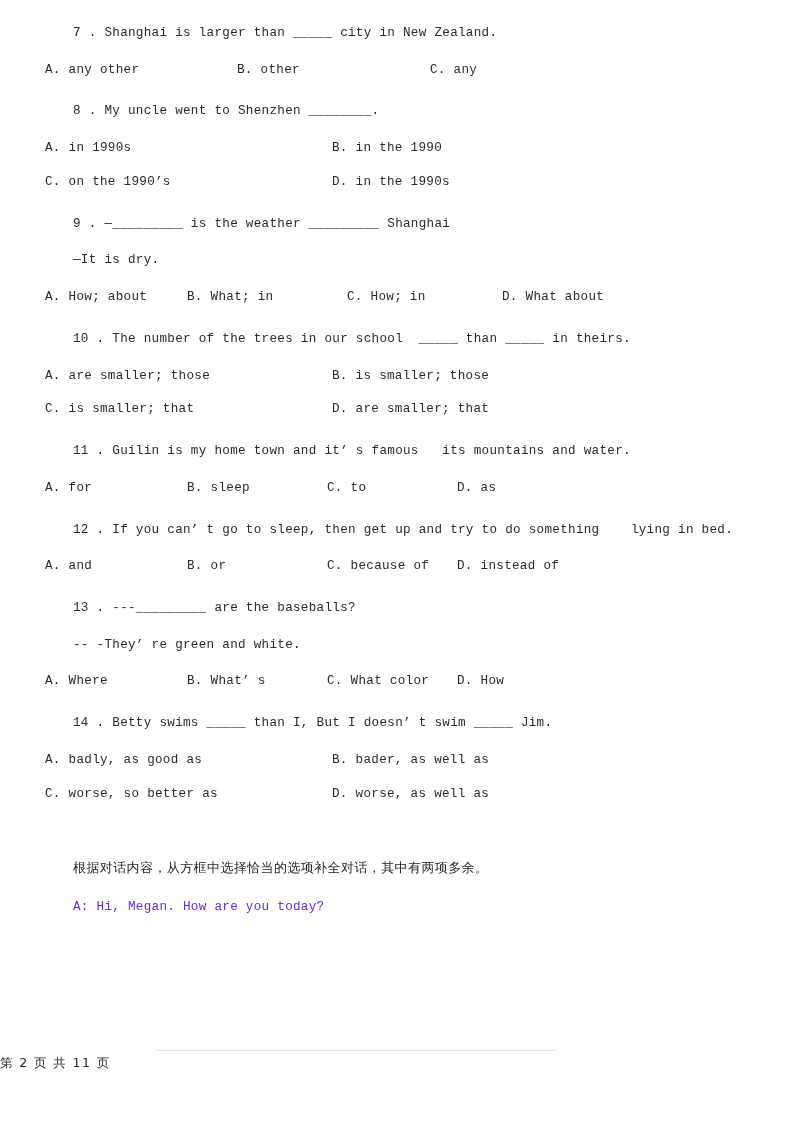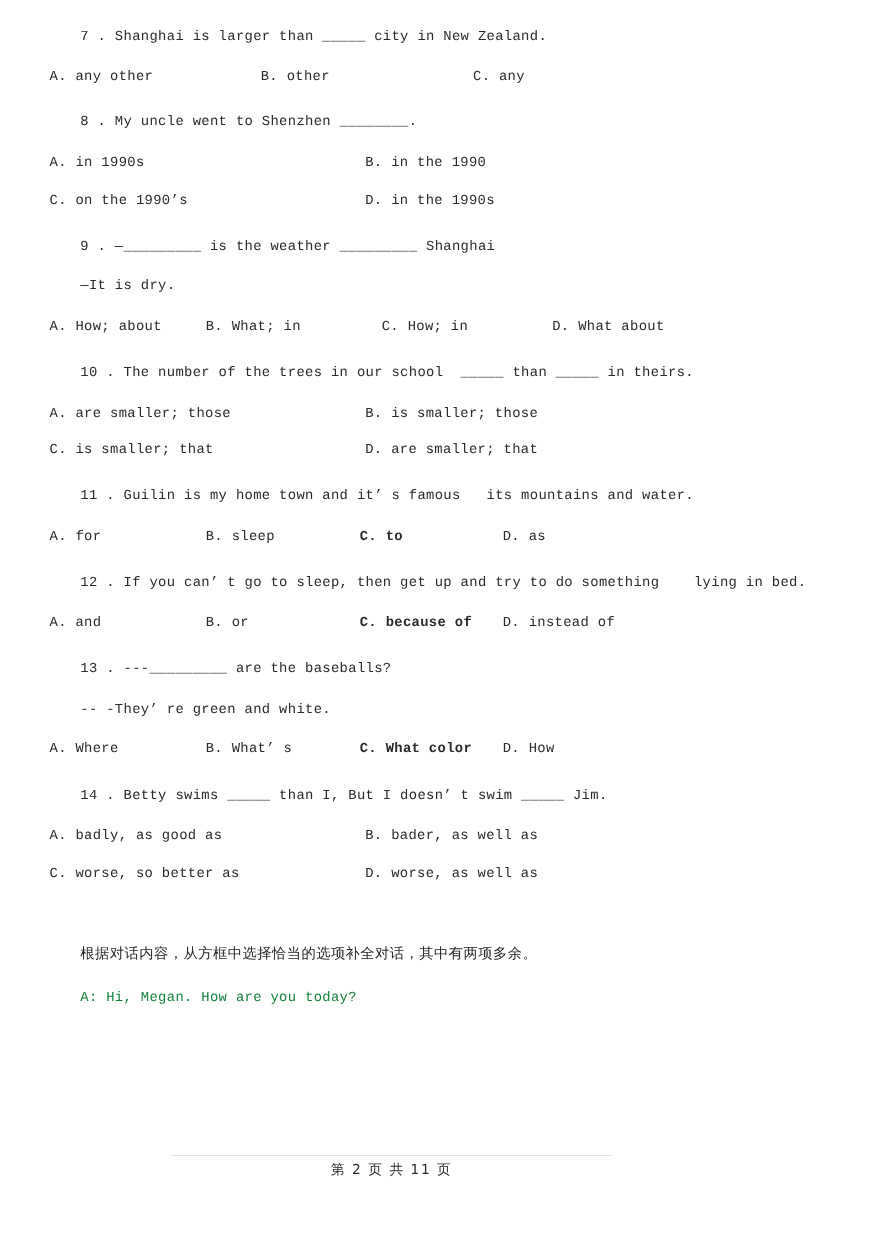--- a/index.html
+++ b/index.html
@@ -31,21 +31,21 @@
     line-height: 1.25;
     color: #2a2a2a;
     letter-spacing: 0.3px;
     white-space: pre;
     padding-left: 28px;
   }
   .dialog-line {
     font-family: "Liberation Mono", "DejaVu Sans Mono", monospace;
     font-size: 12.6px;
     line-height: 1.25;
-    color: #15803d;
+    color: #6d28d9;
     letter-spacing: 0.3px;
     white-space: pre;
     padding-left: 28px;
   }
   .opt-row {
     display: flex;
     font-family: "Liberation Mono", "DejaVu Sans Mono", monospace;
     font-size: 12.6px;
     line-height: 1.25;
     color: #2a2a2a;
@@ -62,21 +62,21 @@
   .cols-3 .opt:nth-child(2) { width: 193px; }
 
   .cols-2 .opt:nth-child(1) { width: 287px; }
 
   .cols-4a .opt:nth-child(1) { width: 142px; }
   .cols-4a .opt:nth-child(2) { width: 140px; }
   .cols-4a .opt:nth-child(3) { width: 155px; margin-left: 20px; }
 
   .cols-4b .opt:nth-child(1) { width: 142px; }
   .cols-4b .opt:nth-child(2) { width: 140px; }
-  .cols-4b .opt:nth-child(3) { width: 130px; font-weight: bold; }
+  .cols-4b .opt:nth-child(3) { width: 130px; }
 
   
   .sp-q    { height: 21px; }
   .sp-opt  { height: 18px; }
   .sp-blk  { height: 26px; }
 
   
   .section-heading {
     font-family: "DejaVu Sans", "Liberation Sans", sans-serif;
     font-size: 15.5px;
@@ -93,21 +93,20 @@
     line-height: 1.4;
     padding-left: 28px;
   }
 
   
   .footer {
     position: absolute;
     left: 0;
     right: 0;
     bottom: 60px;
-    text-align: center;
   }
   .footer-rule {
     width: 400px;
     margin: 0 auto 4px auto;
     border-top: 1px solid #c9c9c9;
     opacity: 0.55;
   }
   .footer-text {
     font-family: "DejaVu Sans", "Liberation Sans", sans-serif;
     font-size: 12.5px;

